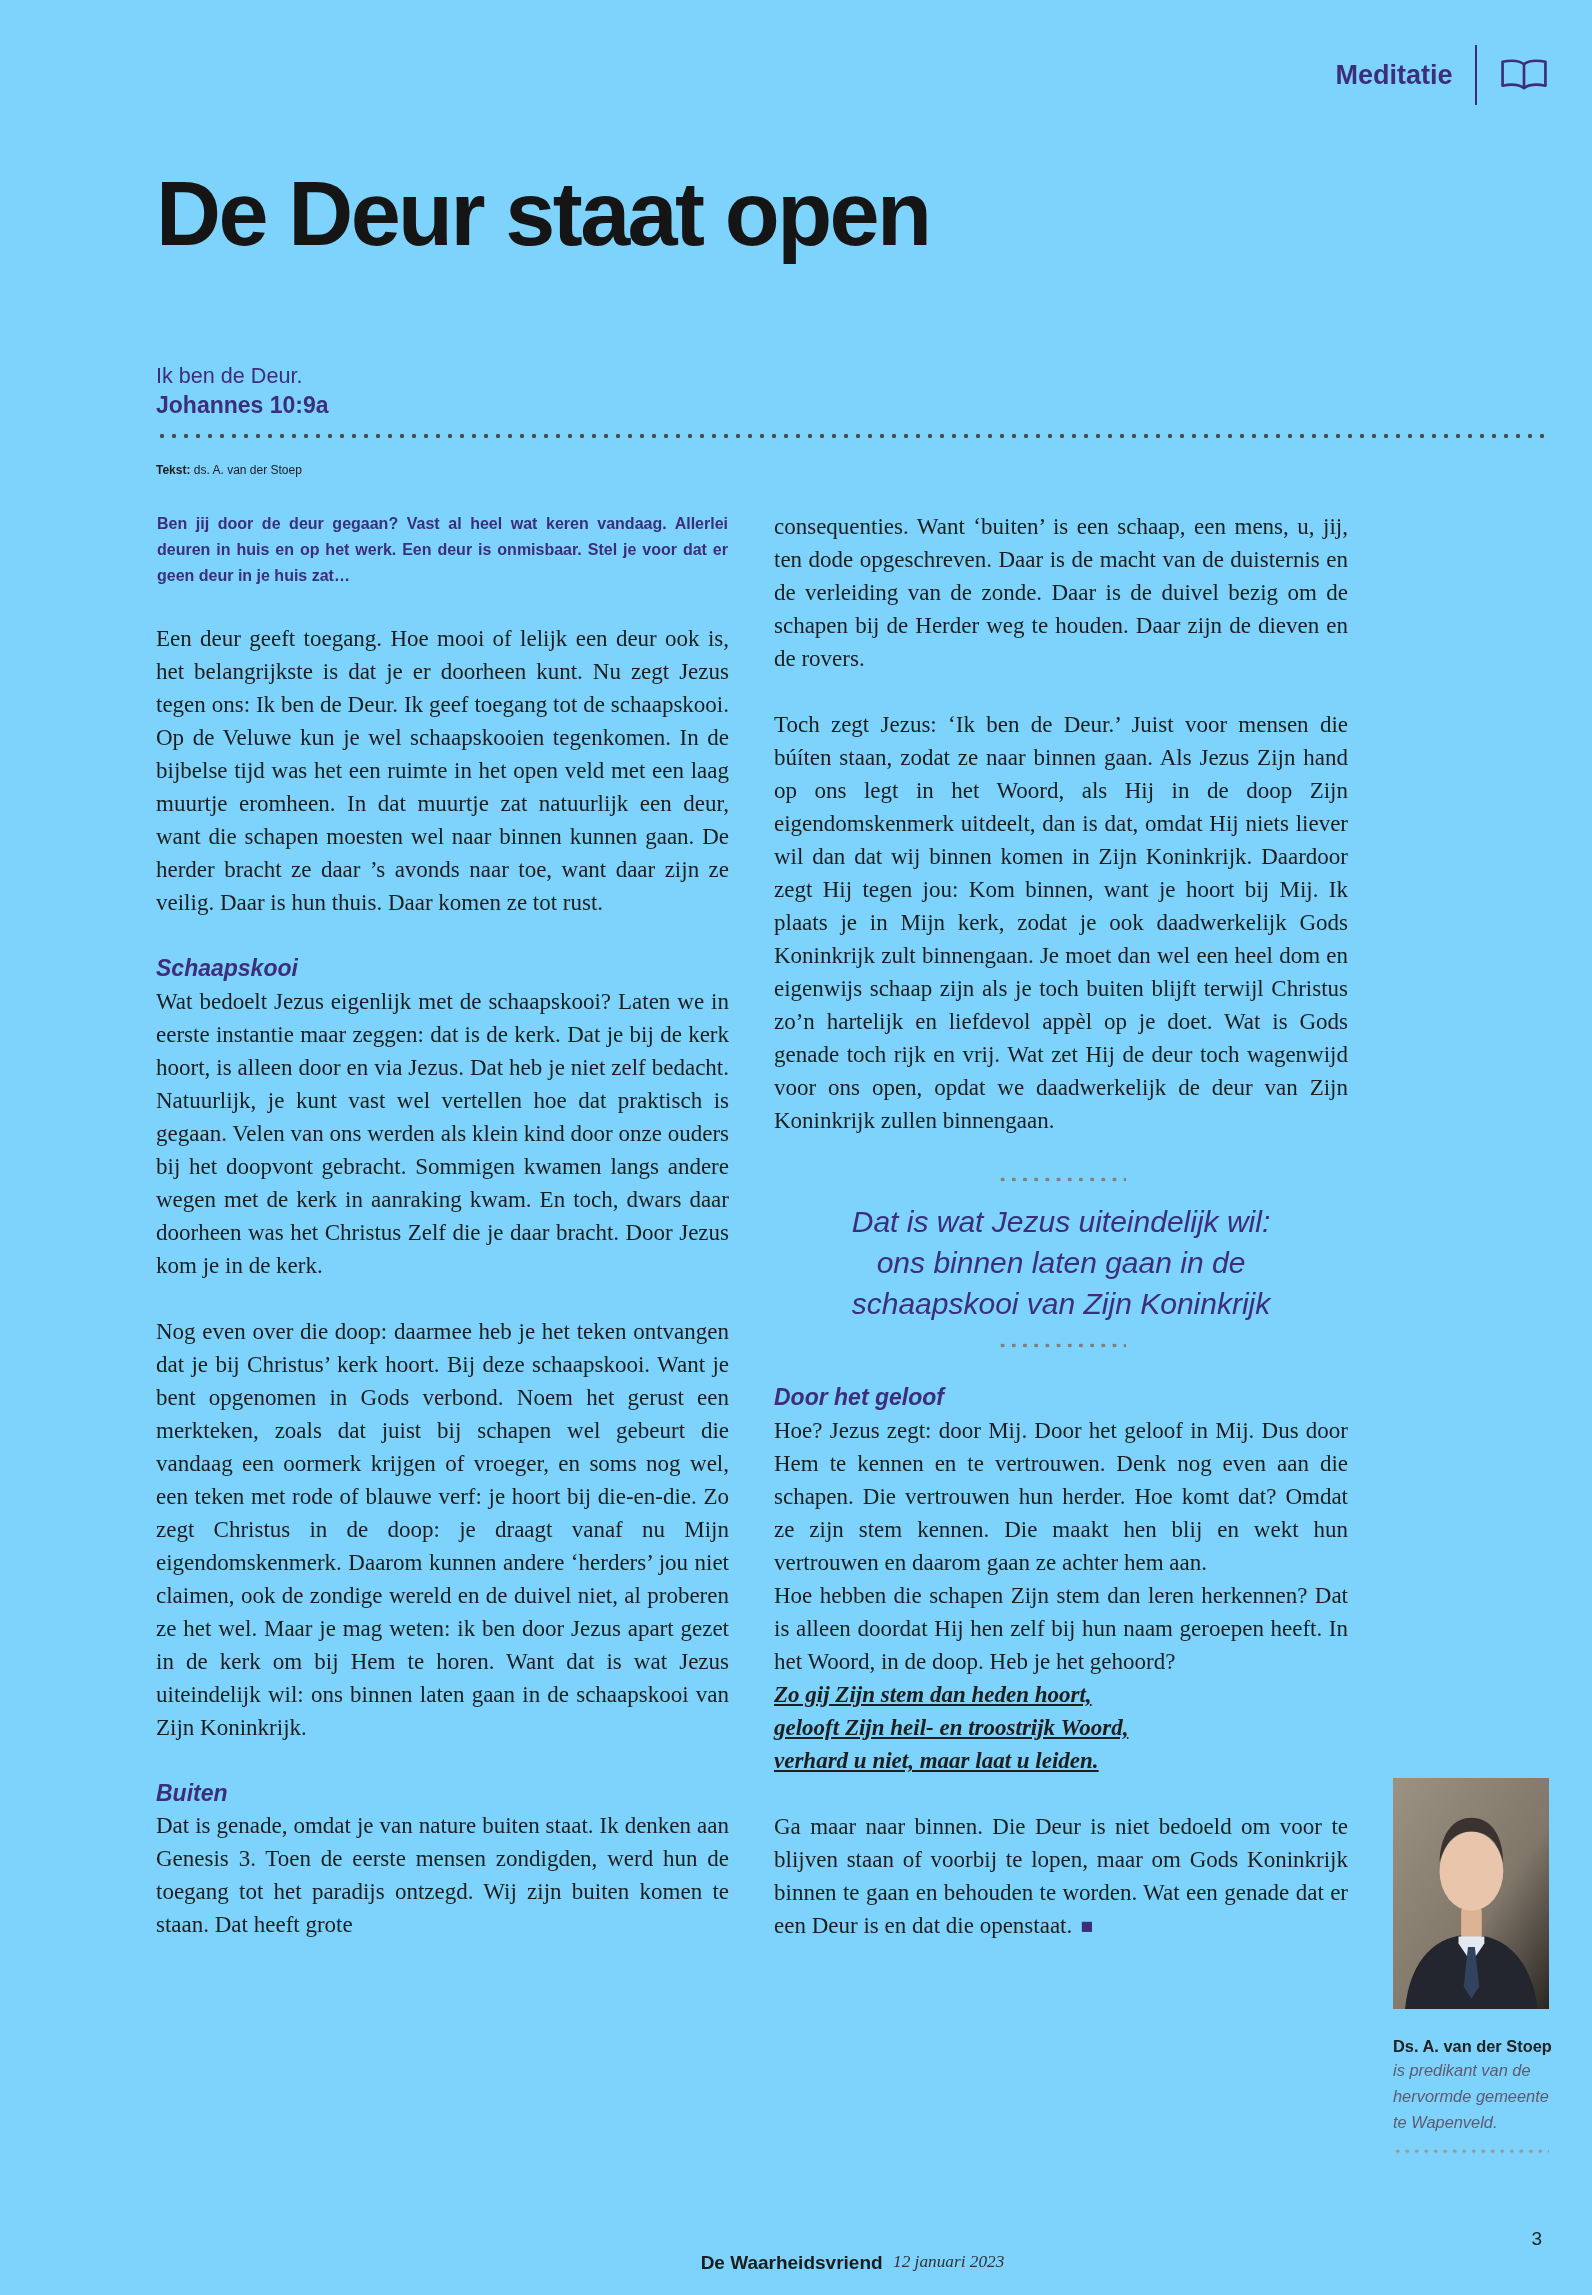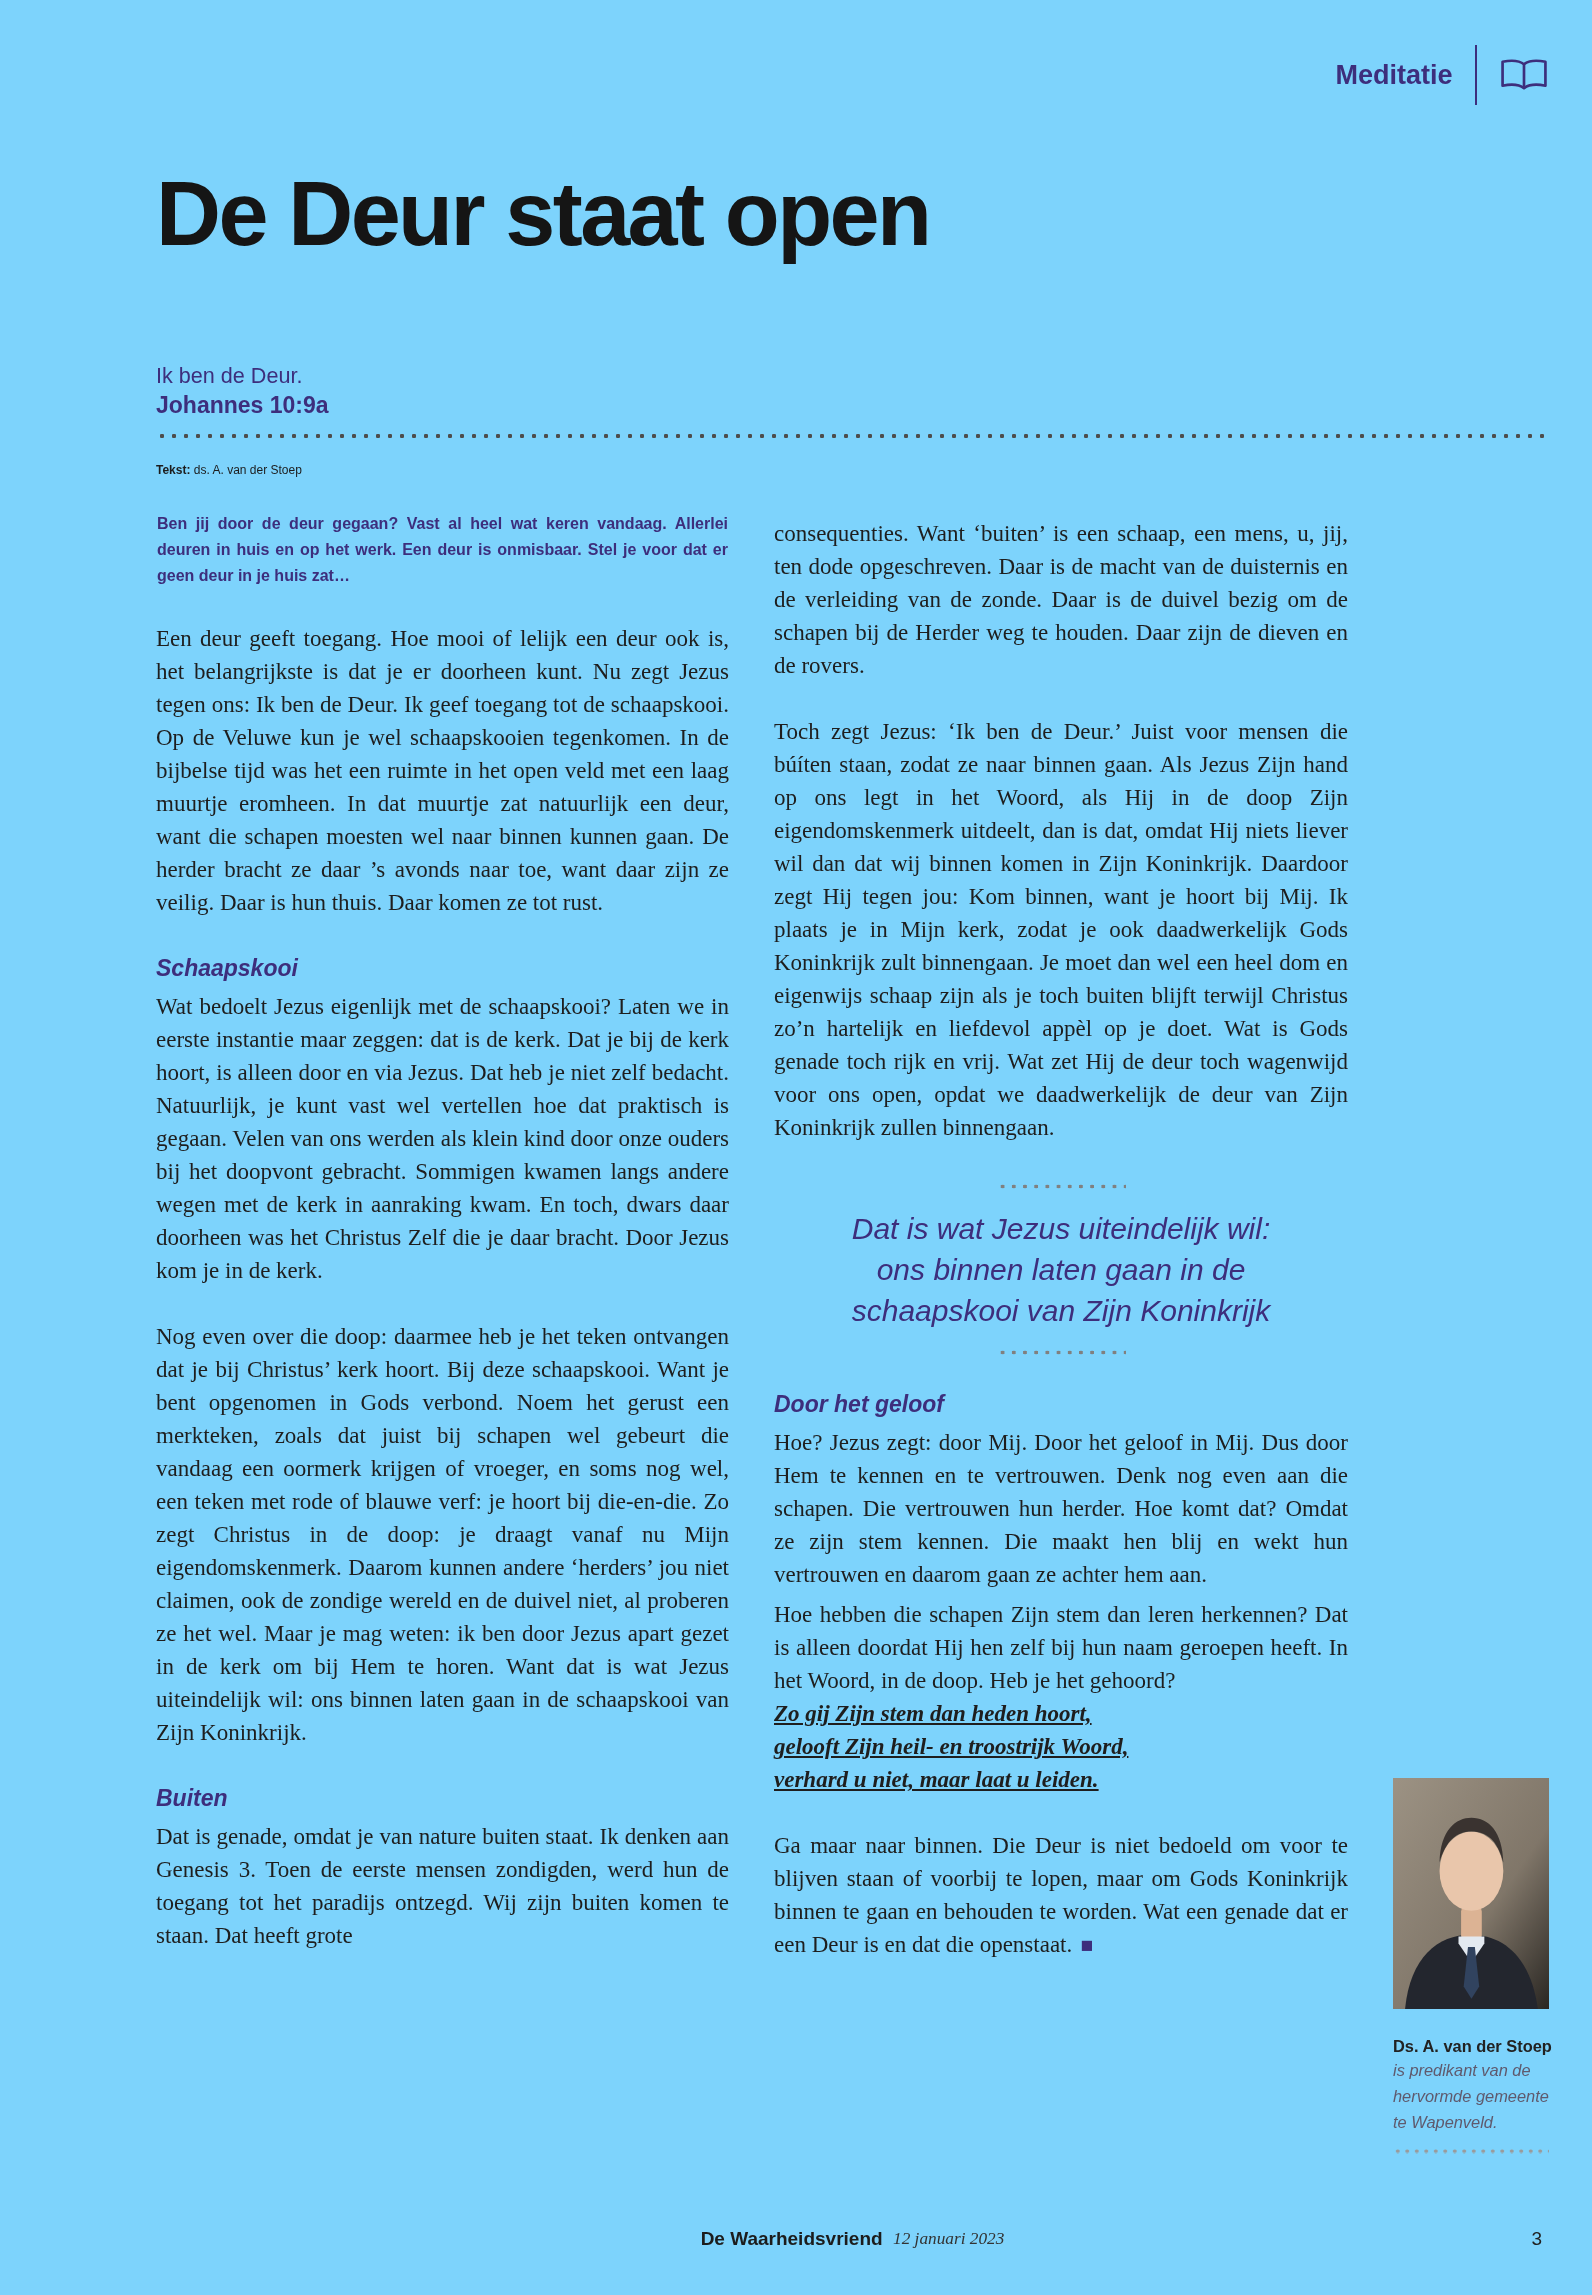--- a/index.html
+++ b/index.html
@@ -33,21 +33,21 @@
     background: radial-gradient(circle, #4d4d4d 2px, transparent 2.4px) left center / 12px 6px repeat-x;
   }
   .byline { margin-top: 24px; font-family: "Liberation Sans", sans-serif; font-size: 12px; color: #1c1c1c; }
   .byline-label { font-weight: 700; }
 
   
   .columns { margin-top: 33px; display: flex; gap: 45px; align-items: flex-start; }
   .col-left { width: 573px; }
   .col-right { width: 574px; }
   .body-p { font-size: 23px; line-height: 33px; text-align: justify; margin: 33px 0 0 0; }
-  .body-p.first, .body-p.tight { margin-top: 7px; }
+  .body-p.first, .body-p.tight { margin-top: 0; }
   .intro {
     font-family: "Liberation Sans", sans-serif; font-weight: 700;
     font-size: 16px; line-height: 26px; color: var(--accent, #3d2e7c);
     text-align: justify; margin: 1px;
   }
   .section-heading {
     margin: 35px 0 1.7px 0;
     font-family: "Liberation Sans", sans-serif; font-style: italic; font-weight: 700;
     font-size: 23px; line-height: 29px; color: var(--accent, #3d2e7c);
   }
@@ -75,21 +75,21 @@
     font-weight: 700; font-size: 16.4px; line-height: 22.4px; color: #222222; white-space: nowrap;
   }
   .caption-role { font-family: "Liberation Sans", sans-serif; font-style: italic; font-size: 16.4px; line-height: 26px; color: #5f5a6e; }
   .caption-rule {
     margin-top: 14px; height: 4.3px;
     background: radial-gradient(circle, #9a9a9a 1.6px, transparent 1.9px) left center / 9.5px 4.3px repeat-x;
   }
 
   
   .footer { position: absolute; left: 156px; top: 2228px; width: 1393px; }
-  .footer-center { display: flex; justify-content: center; align-items: center; gap: 10.4px; }
+  .footer-center { display: flex; justify-content: center; align-items: flex-start; gap: 10.4px; margin-top: 24px; }
   .footer-magazine { font-family: "Liberation Sans", sans-serif; font-weight: 700; font-size: 19px; color: #1c1c1c; }
   .footer-date { font-style: italic; font-size: 17.3px; color: #333333; }
   .page-number { position: absolute; right: 7px; top: 0; font-family: "Liberation Sans", sans-serif; font-size: 19px; color: #222222; }
 </style>
 </head>
 <body>
 
 <div class="page">
 
   <div class="header">

